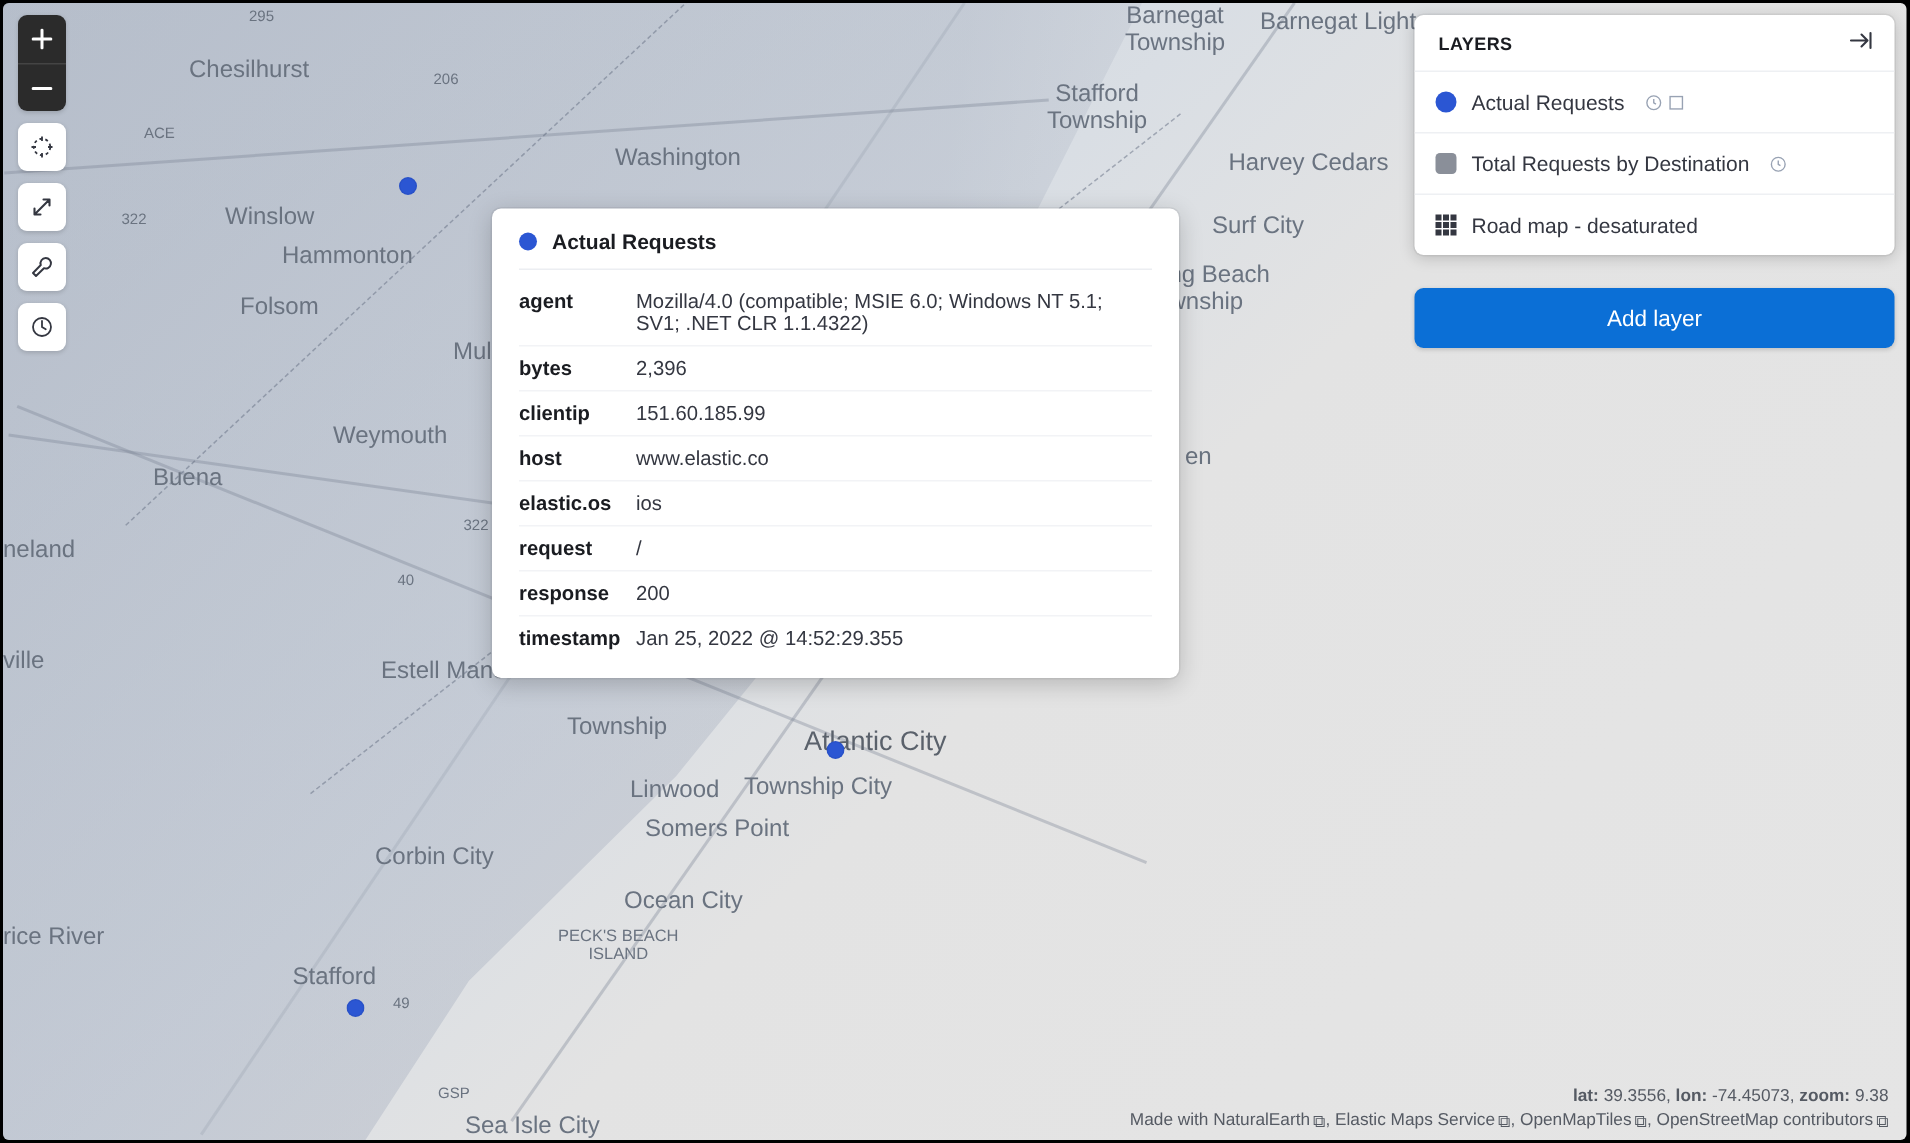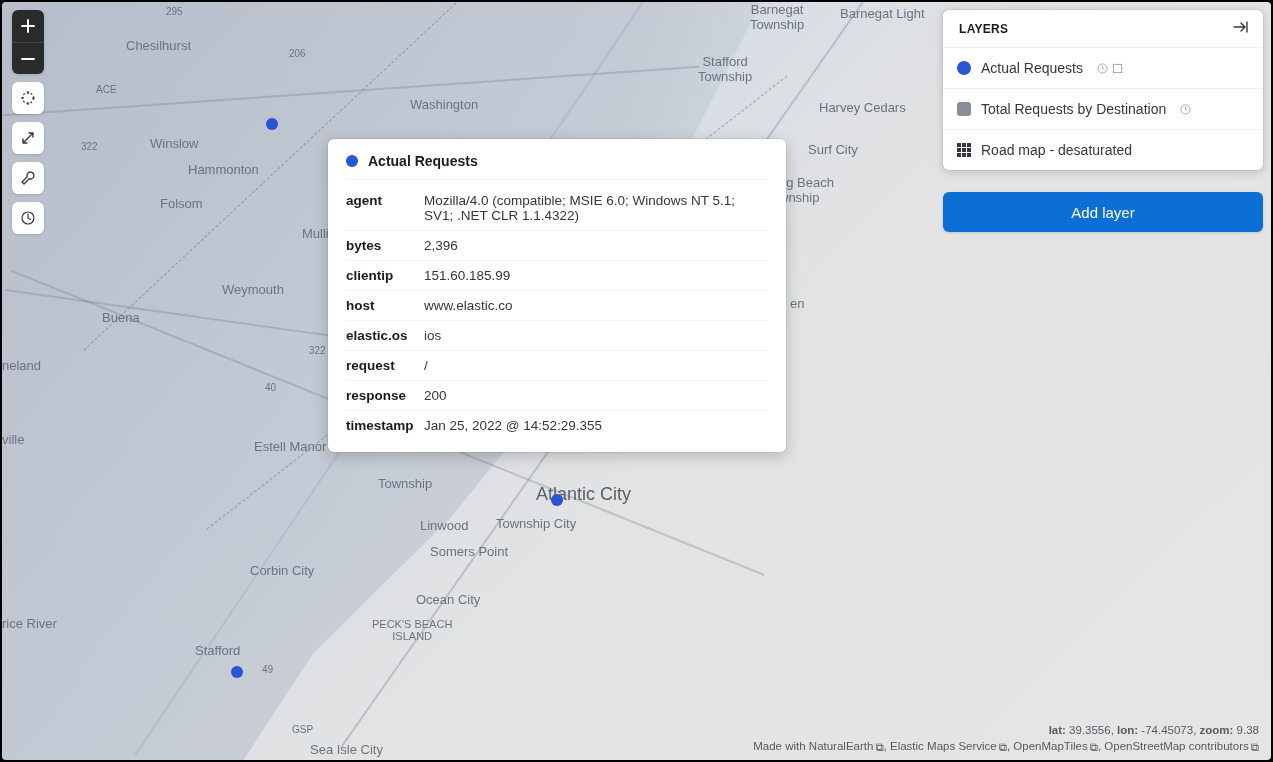--- a/index.html
+++ b/index.html
@@ -34,21 +34,21 @@
   .road-dash {
     position: absolute;
     border-top: 1.5px dashed rgba(100,110,130,0.5);
   }
   .dash1 { top: 140px; left: 0; width: 48%; transform: rotate(-43deg); }
   .dash2 { top: 300px; left: 10%; width: 58%; transform: rotate(-38deg); }
   
   .map-label {
     position: absolute;
     color: #6a7380;
-    font-size: 13px;
+    font-size: 16px;
     white-space: nowrap;
     pointer-events: none;
   }
   .map-label.large { font-size: 18px; color: #5a616b; }
   .map-label.small { font-size: 11px; }
   .map-label.badge { font-size: 10px; color: #6a7380; background: rgba(255,255,255,0); }
   
   .point {
     position: absolute;
     width: 12px; height: 12px; border-radius: 50%;

